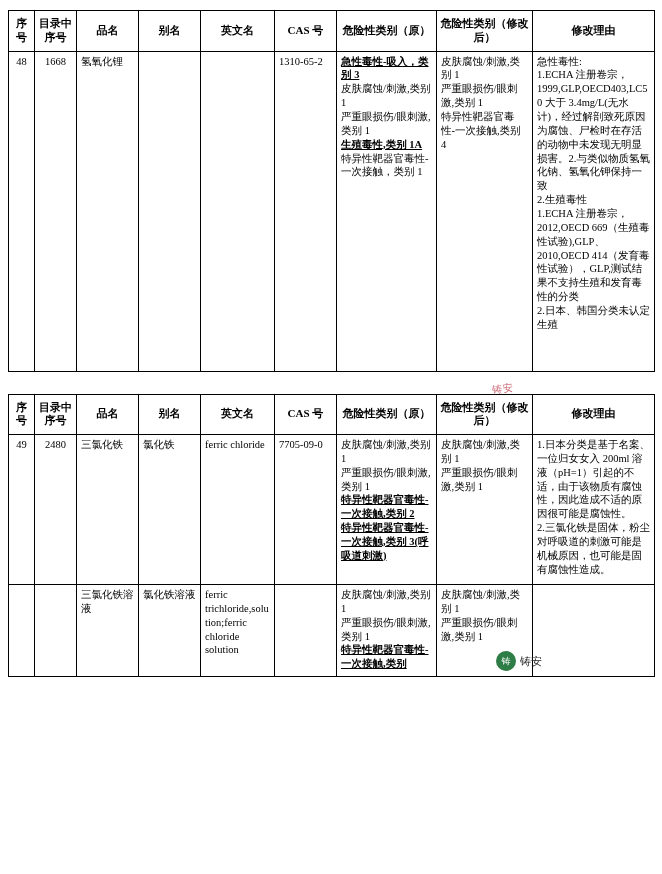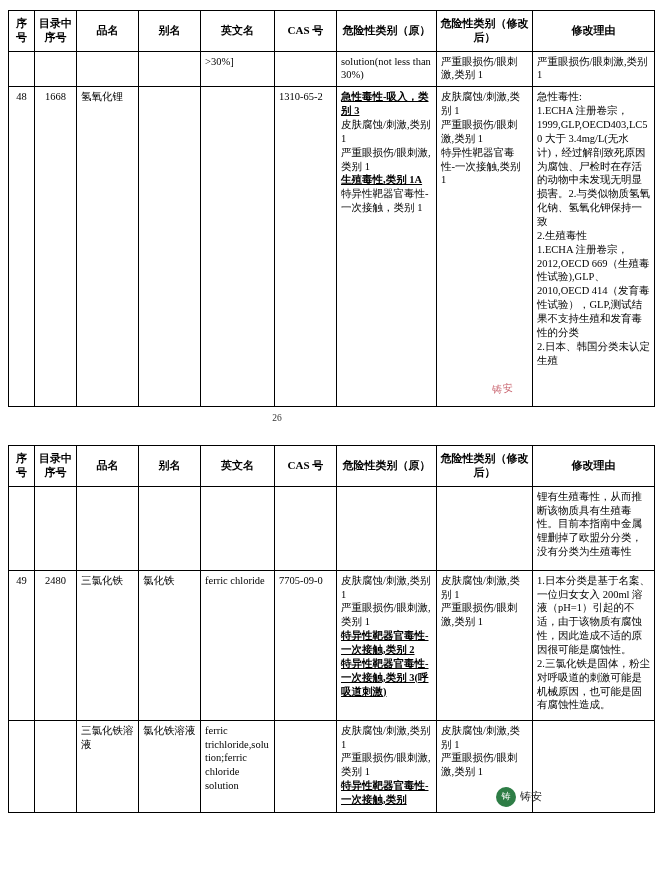--- a/index.html
+++ b/index.html
@@ -158,66 +158,54 @@
           </th>
         <th>
             <span class="line">危险性类别（修改后）</span>
           </th>
         <th>
             <span class="line">修改理由</span>
           </th>
       </tr>
     </thead>
     <tbody>
-      <tr>
-        <td class="ctr"></td>
-        <td class="ctr"></td>
-        <td></td>
-        <td></td>
-        <td>&gt;30%]</td>
-        <td></td>
-        <td>solution(not less than 30%)</td>
-        <td>严重眼损伤/眼刺激,类别 1</td>
-        <td>严重眼损伤/眼刺激,类别 1</td>
-      </tr>
       <tr style="height:320px;">
         <td class="ctr">48</td>
         <td class="ctr">1668</td>
         <td class="mid">氢氧化锂</td>
         <td></td>
         <td></td>
         <td class="mid">1310-65-2</td>
         <td class="mid">
           <span class="line b">急性毒性-吸入，类别 3</span>
           <span class="line">皮肤腐蚀/刺激,类别 1</span>
           <span class="line">严重眼损伤/眼刺激,类别 1</span>
           <span class="line b">生殖毒性,类别 1A</span>
           <span class="line">特异性靶器官毒性-一次接触，类别 1</span>
         </td>
         <td class="mid">
           <span class="line">皮肤腐蚀/刺激,类别 1</span>
           <span class="line">严重眼损伤/眼刺激,类别 1</span>
-          <span class="line">特异性靶器官毒性-一次接触,类别 1</span>
+          <span class="line">特异性靶器官毒性-一次接触,类别 4</span>
         </td>
         <td>
           <span class="line">急性毒性:</span>
           <span class="line">1.ECHA 注册卷宗，1999,GLP,OECD403,LC50 大于 3.4mg/L(无水计)，经过解剖致死原因为腐蚀、尸检时在存活的动物中未发现无明显损害。2.与类似物质氢氧化钠、氢氧化钾保持一致</span>
           <span class="line">2.生殖毒性</span>
           <span class="line">1.ECHA 注册卷宗，2012,OECD 669（生殖毒性试验),GLP、2010,OECD 414（发育毒性试验），GLP,测试结果不支持生殖和发育毒性的分类</span>
           <span class="line">2.日本、韩国分类未认定生殖</span>
         </td>
       </tr>
     </tbody>
   </table>
 
   <div class="seal" style="top:368px;">
     <div class="seal-text">铸安</div>
   </div>
 
-  <div class="pgnum">26</div>
 </div>
 
 <div class="divider-gap"></div>
 
 <div class="page page-2">
 
   <table class="doc">
     <colgroup>
       <col class="c-seq">
         <col class="c-dir">
@@ -254,33 +242,20 @@
           </th>
         <th>
             <span class="line">危险性类别（修改后）</span>
           </th>
         <th>
             <span class="line">修改理由</span>
           </th>
       </tr>
     </thead>
     <tbody>
-      <tr style="height:84px;">
-        <td class="ctr"></td>
-        <td class="ctr"></td>
-        <td></td>
-        <td></td>
-        <td></td>
-        <td></td>
-        <td></td>
-        <td></td>
-        <td>
-          <span class="line">锂有生殖毒性，从而推断该物质具有生殖毒性。目前本指南中金属锂删掉了欧盟分分类，没有分类为生殖毒性</span>
-        </td>
-      </tr>
       <tr style="height:150px;">
         <td class="ctr">49</td>
         <td class="ctr">2480</td>
         <td class="mid">三氯化铁</td>
         <td class="mid">氯化铁</td>
         <td class="mid">ferric chloride</td>
         <td class="mid">7705-09-0</td>
         <td>
           <span class="line">皮肤腐蚀/刺激,类别 1</span>
           <span class="line">严重眼损伤/眼刺激,类别 1</span>

